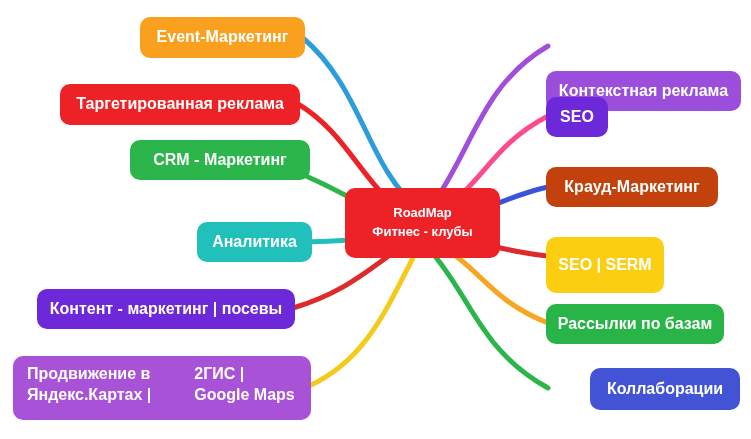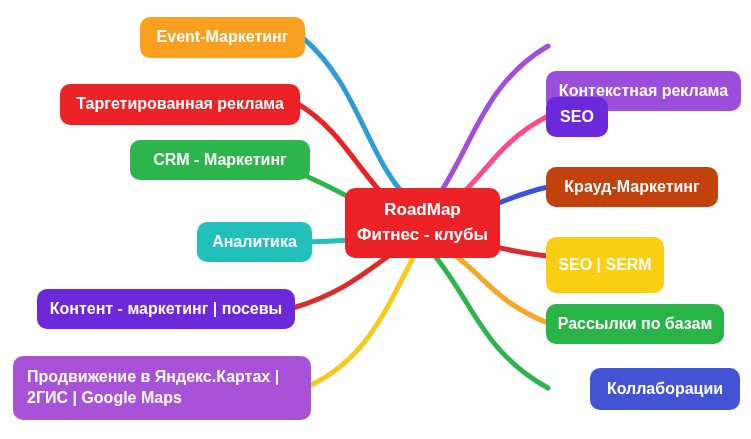--- a/index.html
+++ b/index.html
@@ -28,29 +28,29 @@
     font-weight: 700;
     font-size: 16px;
     line-height: 1.3;
     border-radius: 10px;
     text-align: center;
     padding: 4px 10px;
     cursor: default;
     white-space: nowrap;
   }
   .node.multiline {
-    flex-direction: column;
+    flex-direction: row;
     align-items: flex-start;
     text-align: left;
     white-space: normal;
     padding: 8px 14px;
   }
   .node.center-node {
     flex-direction: column;
-    font-size: 17px;
+    font-size: 13px;
     line-height: 1.45;
     z-index: 3;
   }
 </style>
 </head>
 <body>
 
 <div class="canvas">
 
   <svg class="edges" viewBox="0 0 751 439" aria-hidden="true">

